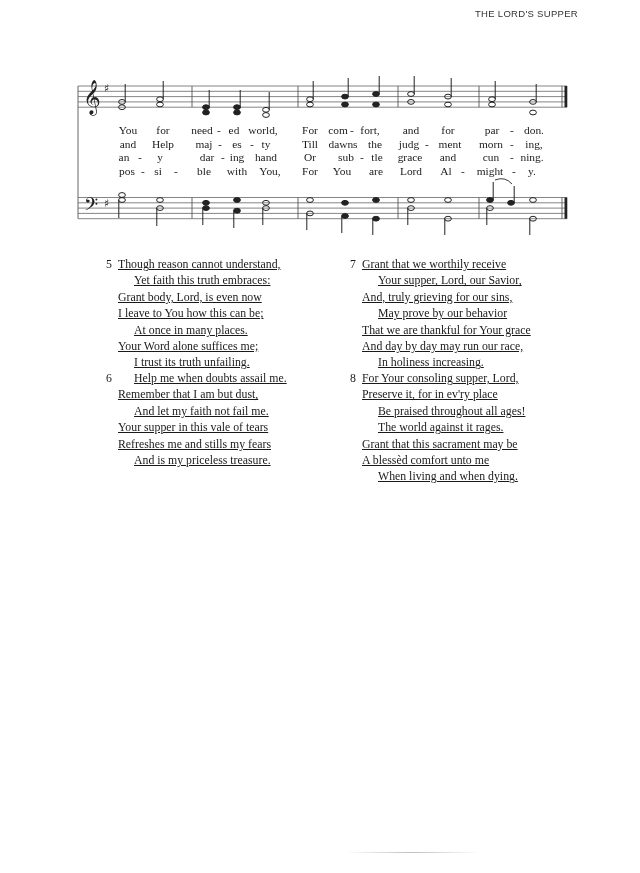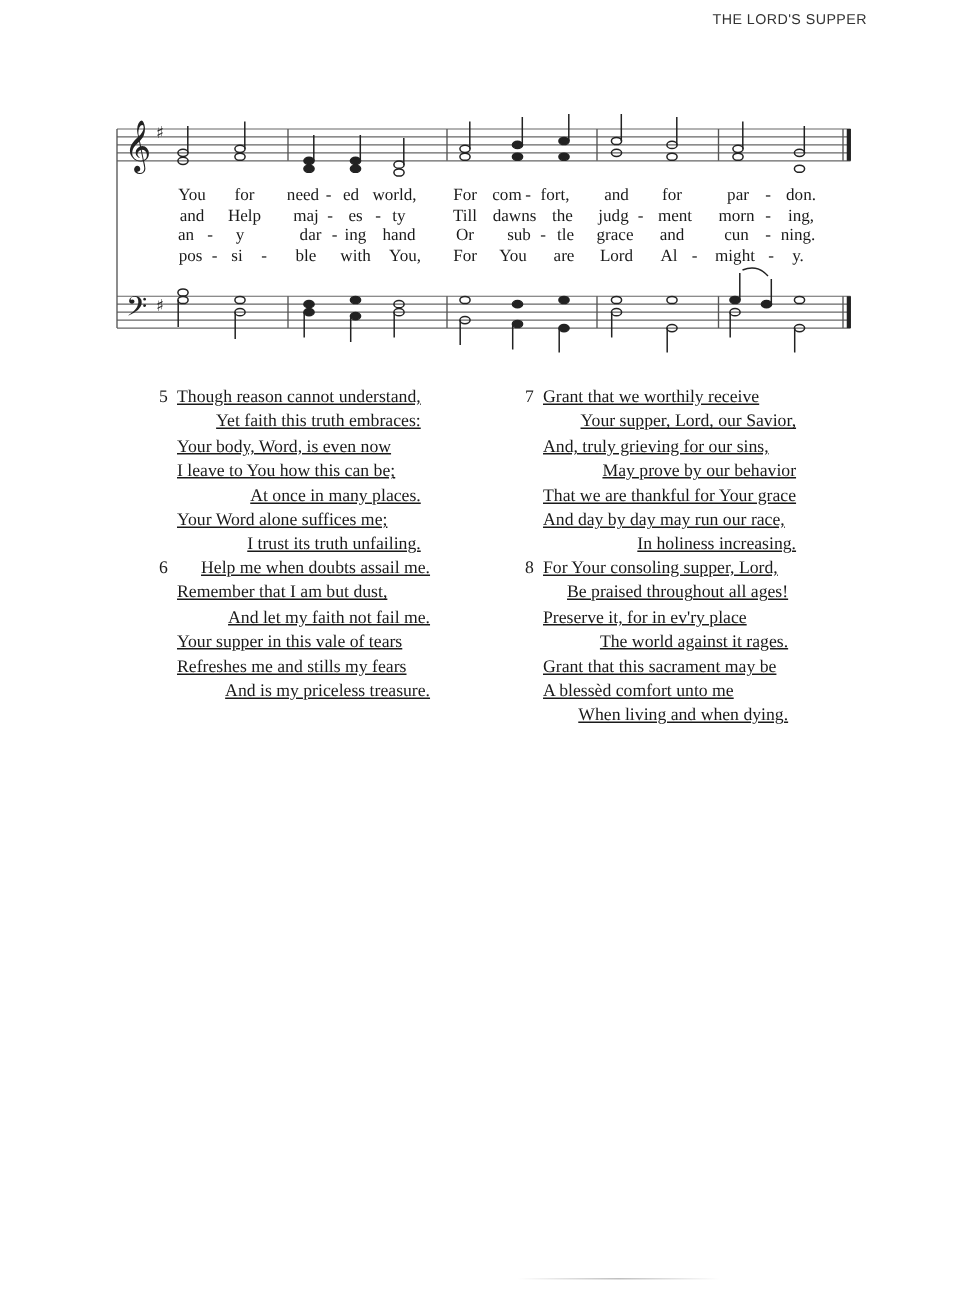--- a/index.html
+++ b/index.html
@@ -8,21 +8,21 @@
   .running-head { position: absolute; top: 8px; right: 62px; font-family: "Liberation Sans", "DejaVu Sans", sans-serif;
                   font-size: 9.5px; letter-spacing: 0.3px; color: #333; }
   .music { position: absolute; left: 0; top: 0; width: 640px; height: 250px; }
   .lyrics { position: absolute; left: 0; top: 124px; width: 640px; font-size: 11.4px; line-height: 13.6px; }
   .lyric-line { position: absolute; white-space: nowrap; left: 0; top: 0; width: 640px; height: 14px; }
   .syl { position: absolute; top: 0; transform: translateX(-50%); }
   .verses { position: absolute; top: 256px; left: 0; width: 640px; font-size: 11.8px; line-height: 16.4px; }
   .verse { position: absolute; width: 240px; }
   .verse-num { position: absolute; left: 0; top: 0; }
   .vline { display: block; white-space: nowrap; text-decoration: underline; }
-  .vline.indent { padding-left: 16px; text-align: right; }
+  .vline.indent { padding-left: 16px; }
   .vline.base { padding-left: 0; }
   .verse-body { position: absolute; left: 12px; top: 0; }
   .footer-rule { position: absolute; left: 345px; top: 852px; width: 135px; height: 1px;
                  background: linear-gradient(to right, rgba(0,0,0,0), rgba(0,0,0,0.25), rgba(0,0,0,0)); }
 </style>
 </head>
 <body>
 
 <div class="running-head">THE LORD'S SUPPER</div>
 
@@ -232,21 +232,21 @@
     <span class="syl" style="left:532px">y.</span>
   </div>
 </div>
 
 <div class="verses">
   <div class="verse" style="left:106px; top:0px">
     <span class="verse-num">5</span>
     <div class="verse-body">
       <span class="vline base">Though reason cannot understand,</span>
       <span class="vline indent">Yet faith this truth embraces:</span>
-      <span class="vline base">Your body, Word, is even now</span>
+      <span class="vline base">Grant body, Lord, is even now</span>
       <span class="vline base">I leave to You how this can be;</span>
       <span class="vline indent">At once in many places.</span>
       <span class="vline base">Your Word alone suffices me;</span>
       <span class="vline indent">I trust its truth unfailing.</span>
     </div>
   </div>
 
   <div class="verse" style="left:106px; top:114px">
     <span class="verse-num">6</span>
     <div class="verse-body">
@@ -269,22 +269,22 @@
       <span class="vline base">That we are thankful for Your grace</span>
       <span class="vline base">And day by day may run our race,</span>
       <span class="vline indent">In holiness increasing.</span>
     </div>
   </div>
 
   <div class="verse" style="left:350px; top:114px">
     <span class="verse-num">8</span>
     <div class="verse-body">
       <span class="vline base">For Your consoling supper, Lord,</span>
+      <span class="vline base">Preserve it, for in ev'ry place</span>
       <span class="vline indent">Be praised throughout all ages!</span>
-      <span class="vline base">Preserve it, for in ev'ry place</span>
       <span class="vline indent">The world against it rages.</span>
       <span class="vline base">Grant that this sacrament may be</span>
       <span class="vline base">A blessèd comfort unto me</span>
       <span class="vline indent">When living and when dying.</span>
     </div>
   </div>
 </div>
 
 <div class="footer-rule"></div>
 

